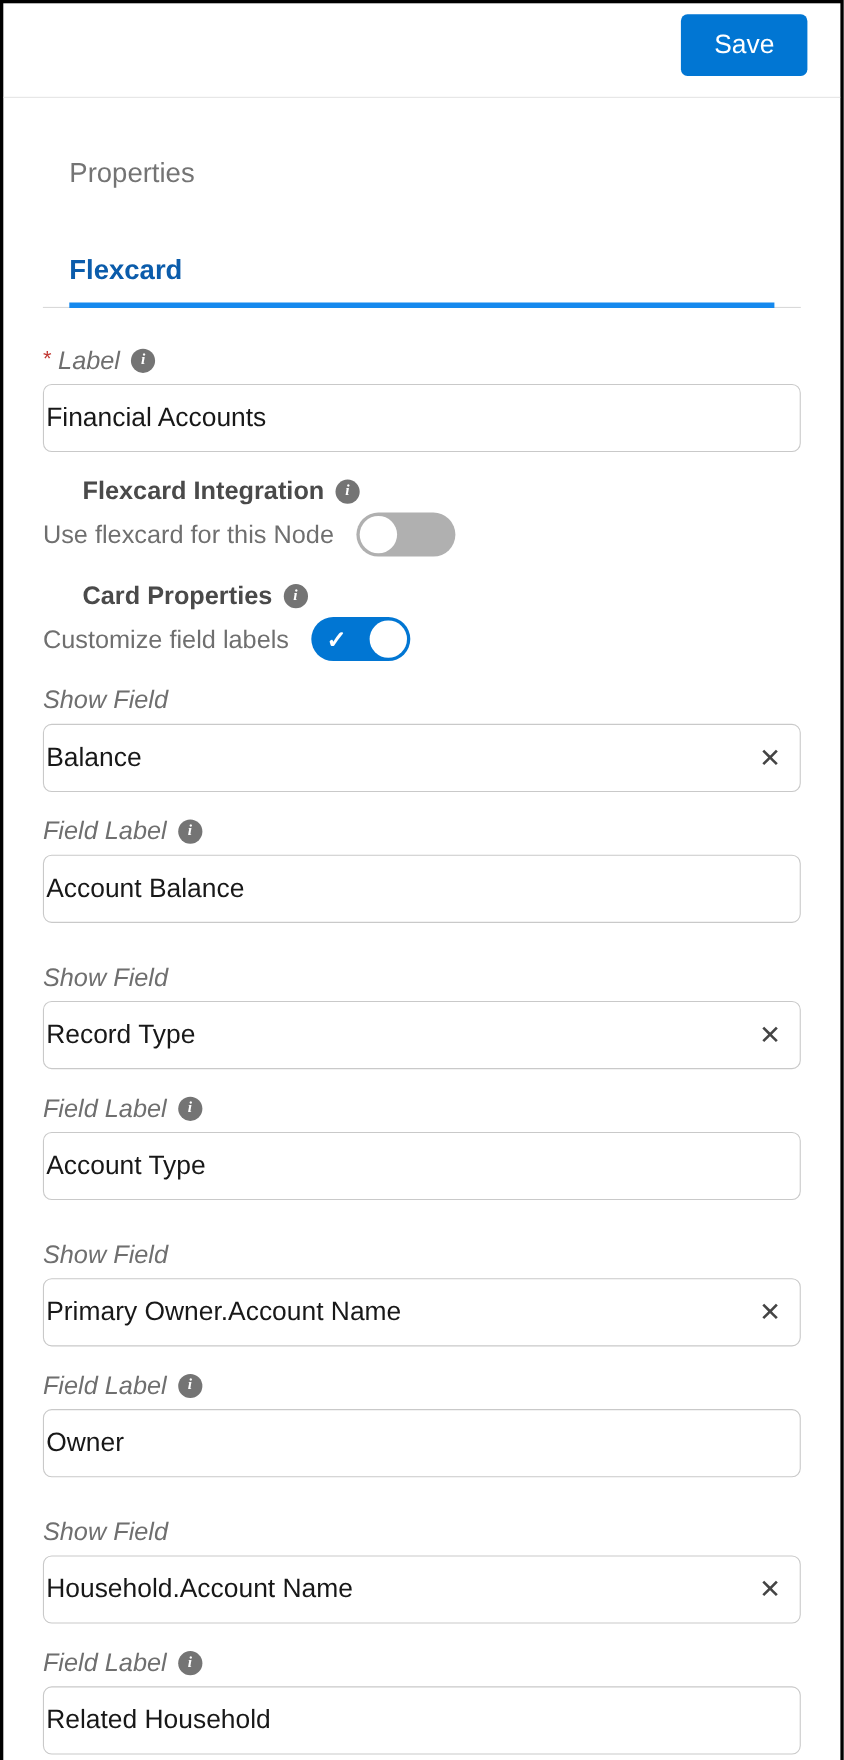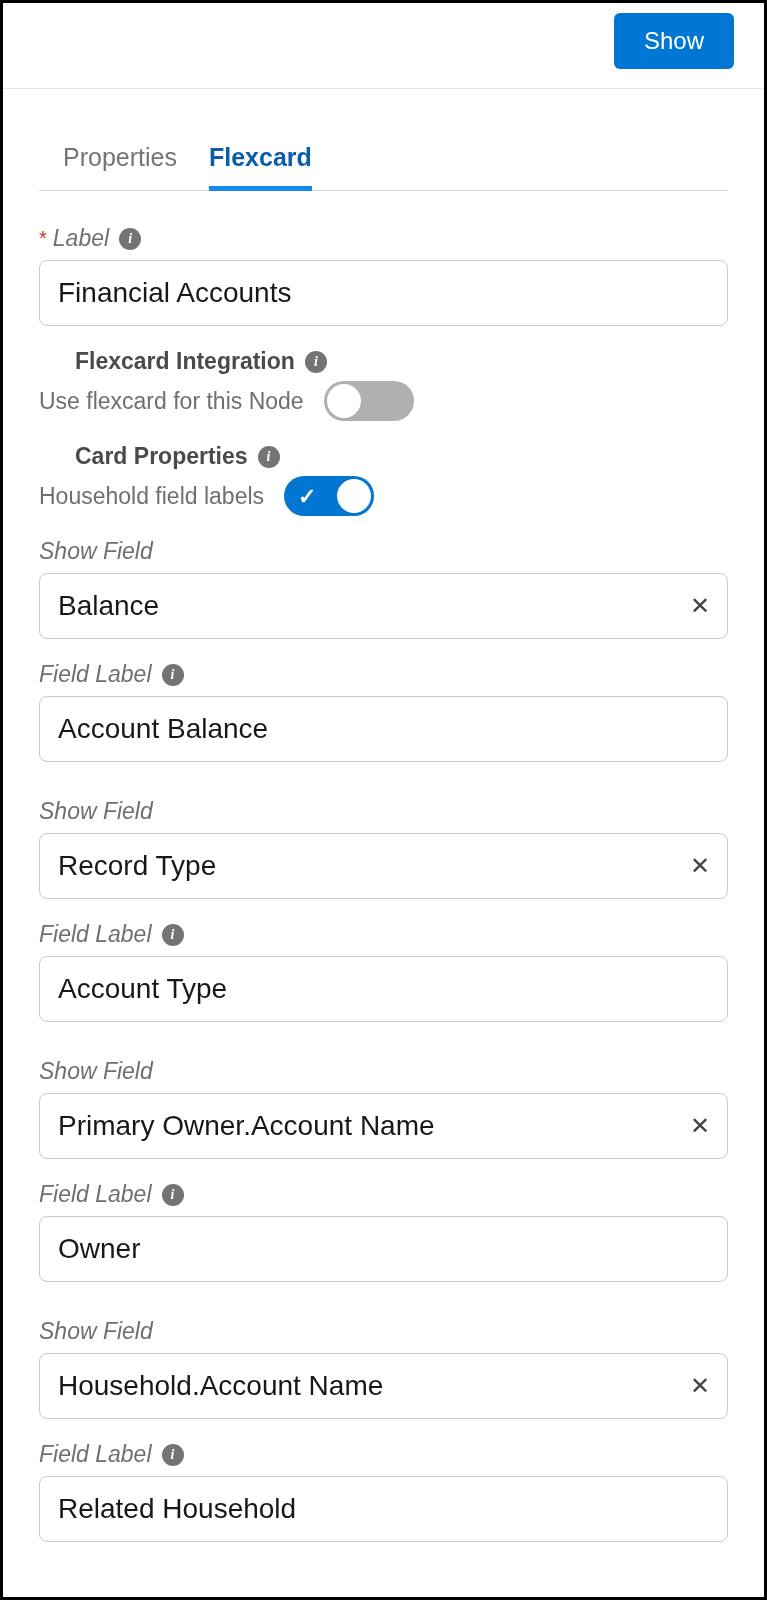--- a/index.html
+++ b/index.html
@@ -29,20 +29,21 @@
 }
 .content {
   padding: 40px 36px 20px 36px;
 }
 .tabs {
   display: flex;
   gap: 32px;
   border-bottom: 1px solid #d9d9d9;
   padding: 0 24px;
   margin-bottom: 34px;
+  flex-direction: column;
 }
 .tab {
   font-size: 25px;
   color: #747474;
   padding: 14px 0;
   cursor: pointer;
 }
 .tab.active {
   color: #0b5cab;
   font-weight: 700;
@@ -67,23 +68,23 @@
   font-size: 14px;
   font-weight: 700;
   display: inline-flex;
   align-items: center;
   justify-content: center;
   font-style: italic;
   font-family: Georgia, serif;
 }
 .input {
   width: 100%;
-  font-size: 28px;
+  font-size: 24px;
   color: #181818;
-  padding: 16px 18px;
+  padding: 16px 2px;
   border: 1px solid #c9c9c9;
   border-radius: 8px;
 }
 .combo {
   position: relative;
   display: flex;
   align-items: center;
 }
 .combo .input { padding-right: 48px; }
 .clear-x {
@@ -124,21 +125,21 @@
   position: absolute; left: 14px; top: 8px;
   color: #fff; font-size: 22px; font-weight: 700;
 }
 .section { margin-top: 20px; margin-bottom: 4px; margin-left: 36px; }
 .pair-gap { margin-bottom: 36px; }
 </style>
 </head>
 <body>
 
 <div class="topbar">
-  <button class="save-btn">Show</button>
+  <button class="save-btn">Save</button>
 </div>
 
 <div class="content">
 
   <div class="tabs">
     <div class="tab">Properties</div>
     <div class="tab active">Flexcard</div>
   </div>
 
   <div class="field-group">
@@ -159,21 +160,21 @@
     <div class="toggle off">
         <div class="knob"></div>
       </div>
   </div>
 
   <div class="section label-row">
     <span class="section-title">Card Properties</span>
     <span class="info-icon">i</span>
   </div>
   <div class="toggle-row">
-    <span class="toggle-label">Household field labels</span>
+    <span class="toggle-label">Customize field labels</span>
     <div class="toggle on">
       <span class="check">✓</span>
       <div class="knob"></div>
     </div>
   </div>
 
   <div class="field-group">
     <div class="label-row">
         <span class="label-text">Show Field</span>
       </div>

